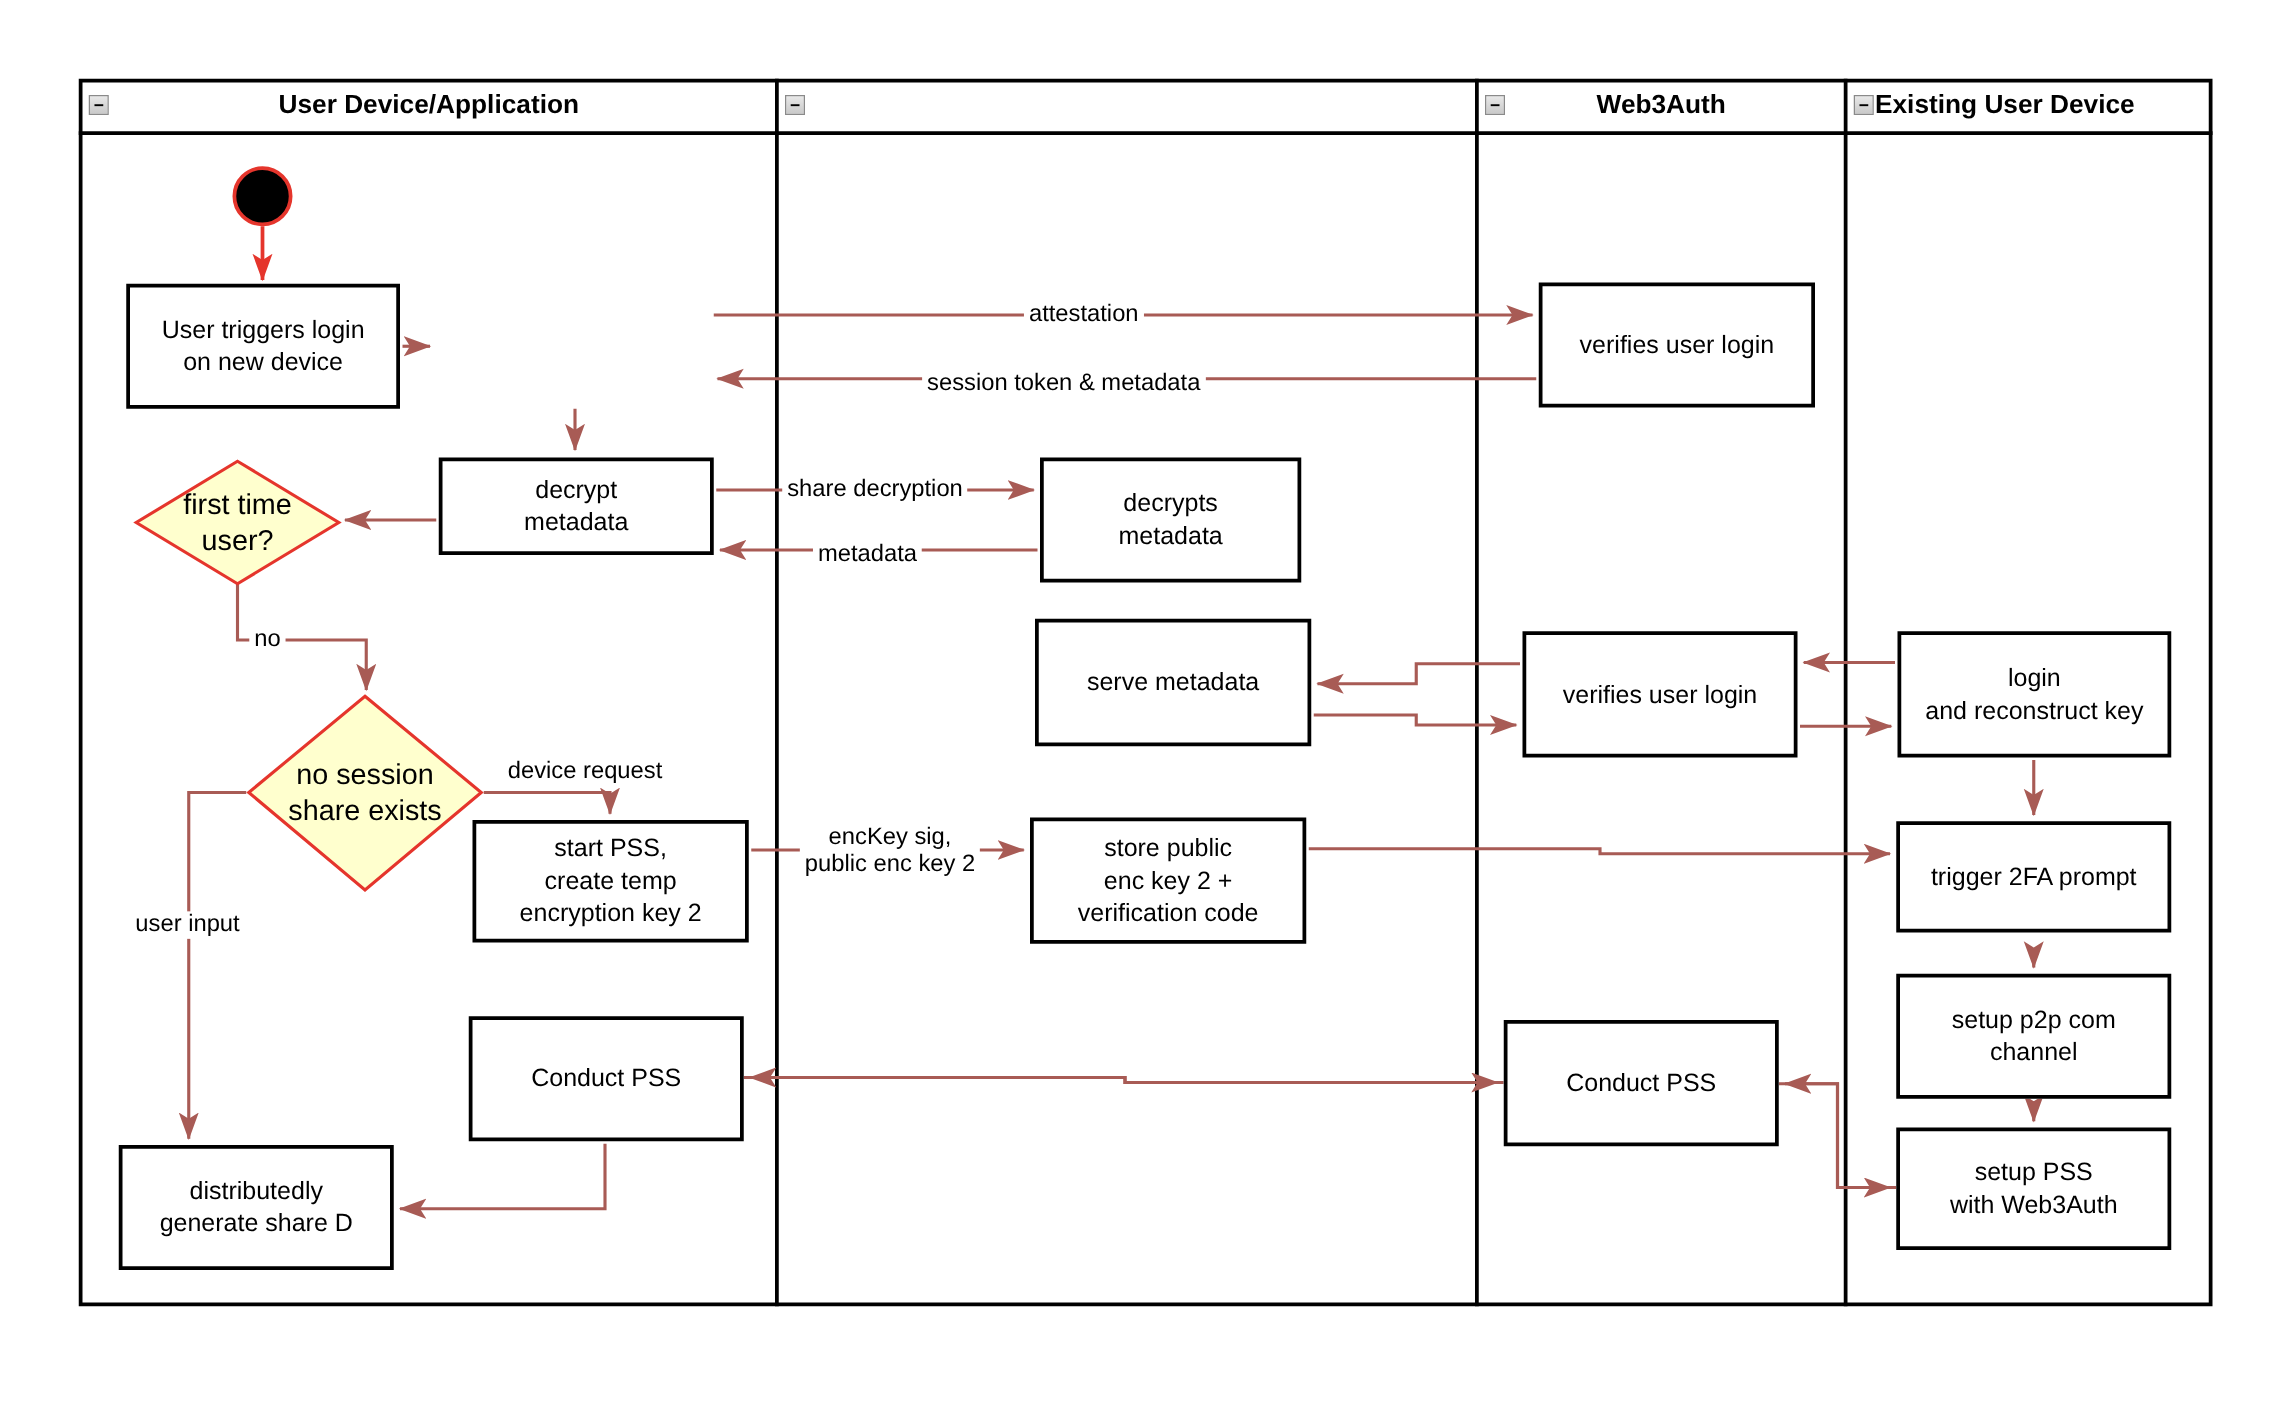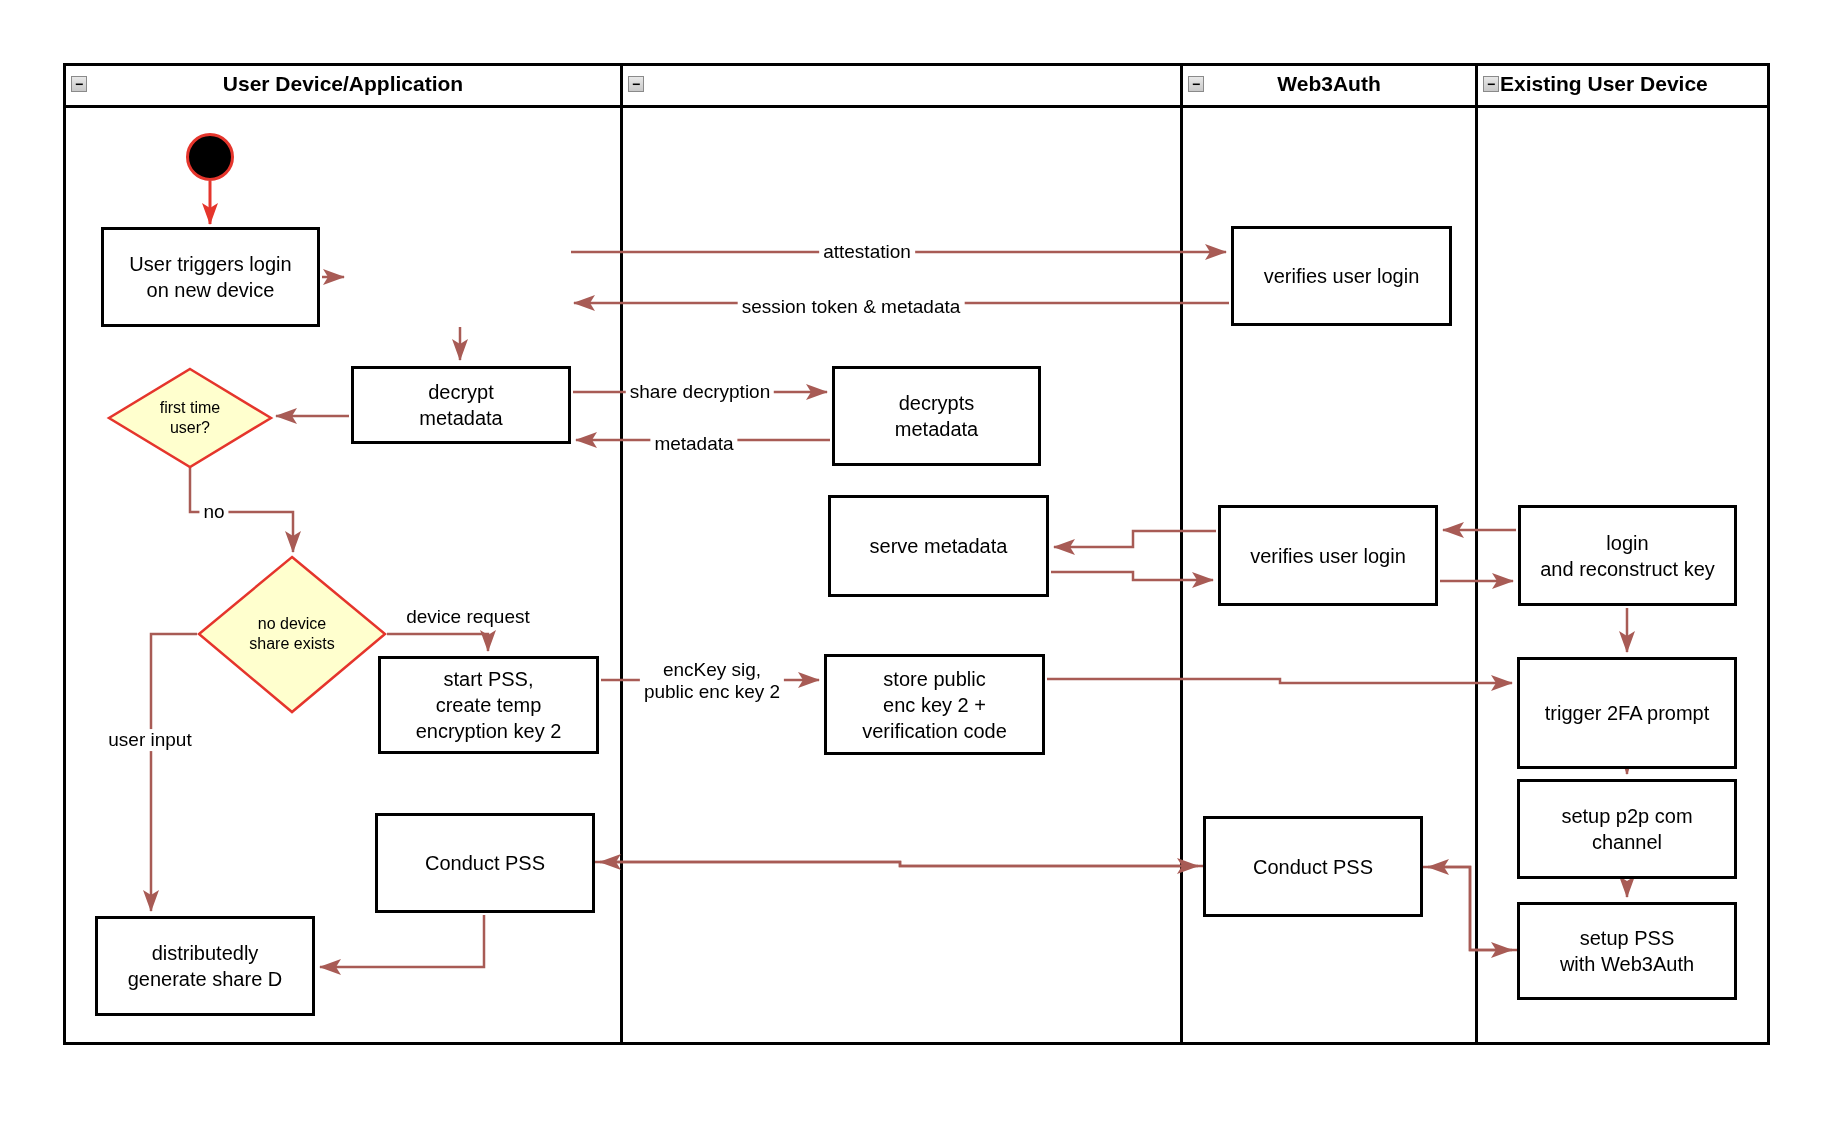--- a/index.html
+++ b/index.html
@@ -15,21 +15,21 @@
     justify-content:center;font-weight:bold;font-size:21px;letter-spacing:0;}
   .lane-title.left-align{justify-content:flex-start;}
   .collapse{position:absolute;width:16px;height:16px;background:linear-gradient(#e8e8e8,#c9c9c9);
     border:1px solid #8a8a8a;box-sizing:border-box;display:flex;align-items:center;justify-content:center;
     font-size:14px;font-weight:bold;line-height:1;color:#000;cursor:pointer;}
   svg.overlay{position:absolute;left:0;top:0;width:1822px;height:1132px;}
   .node{position:absolute;background:#fff;border:3px solid #000;box-sizing:border-box;
     display:flex;align-items:center;justify-content:center;text-align:center;
     font-size:20px;line-height:1.3;white-space:pre-line;padding:2px;}
   .diamond-label{position:absolute;display:flex;align-items:center;justify-content:center;
-    text-align:center;font-size:16px;line-height:1.25;white-space:pre-line;}
+    text-align:center;font-size:23px;line-height:1.25;white-space:pre-line;}
   .start-node{position:absolute;left:186px;top:133px;width:42px;height:42px;border-radius:50%;
     background:#000;border:3px solid #e5352c;box-sizing:content-box;}
   .edge-label{position:absolute;transform:translate(-50%,-50%);background:#fff;
     font-size:19px;line-height:1.15;padding:0 4px;text-align:center;white-space:pre-line;}
   .edge-label.no-bg{background:transparent;}
 </style>
 </head>
 <body>
 
 <div class="stage">
@@ -118,33 +118,33 @@
   <div class="node" style="left:828px;top:495px;width:221px;height:102px;">serve metadata</div>
   <div class="node" style="left:1218px;top:505px;width:220px;height:101px;">verifies user login</div>
   <div class="node" style="left:1518px;top:505px;width:219px;height:101px;">login
 and reconstruct key</div>
   <div class="node" style="left:378px;top:656px;width:221px;height:98px;">start PSS,
 create temp
 encryption key 2</div>
   <div class="node" style="left:824px;top:654px;width:221px;height:101px;">store public
 enc key 2 +
 verification code</div>
-  <div class="node" style="left:1517px;top:657px;width:220px;height:112px;">trigger 2FA prompt</div>
+  <div class="node" style="left:1517px;top:657px;width:220px;height:89px;">trigger 2FA prompt</div>
   <div class="node" style="left:1517px;top:779px;width:220px;height:100px;">setup p2p com
 channel</div>
   <div class="node" style="left:375px;top:813px;width:220px;height:100px;">Conduct PSS</div>
   <div class="node" style="left:1203px;top:816px;width:220px;height:101px;">Conduct PSS</div>
   <div class="node" style="left:1517px;top:902px;width:220px;height:98px;">setup PSS
 with Web3Auth</div>
   <div class="node" style="left:95px;top:916px;width:220px;height:100px;">distributedly
 generate share D</div>
 
   <div class="diamond-label" style="left:125px;top:386px;width:130px;height:64px;">first time
 user?</div>
-  <div class="diamond-label" style="left:212px;top:602px;width:160px;height:64px;">no device
+  <div class="diamond-label" style="left:212px;top:602px;width:160px;height:64px;">no session
 share exists</div>
 
   <div class="edge-label" style="left:867px;top:252px;">attestation</div>
   <div class="edge-label" style="left:851px;top:307px;">session token &amp; metadata</div>
   <div class="edge-label" style="left:700px;top:392px;">share decryption</div>
   <div class="edge-label" style="left:694px;top:444px;">metadata</div>
   <div class="edge-label" style="left:214px;top:512px;">no</div>
   <div class="edge-label no-bg" style="left:468px;top:617px;">device request</div>
   <div class="edge-label" style="left:150px;top:740px;">user input</div>
   <div class="edge-label" style="left:712px;top:681px;">encKey sig,

